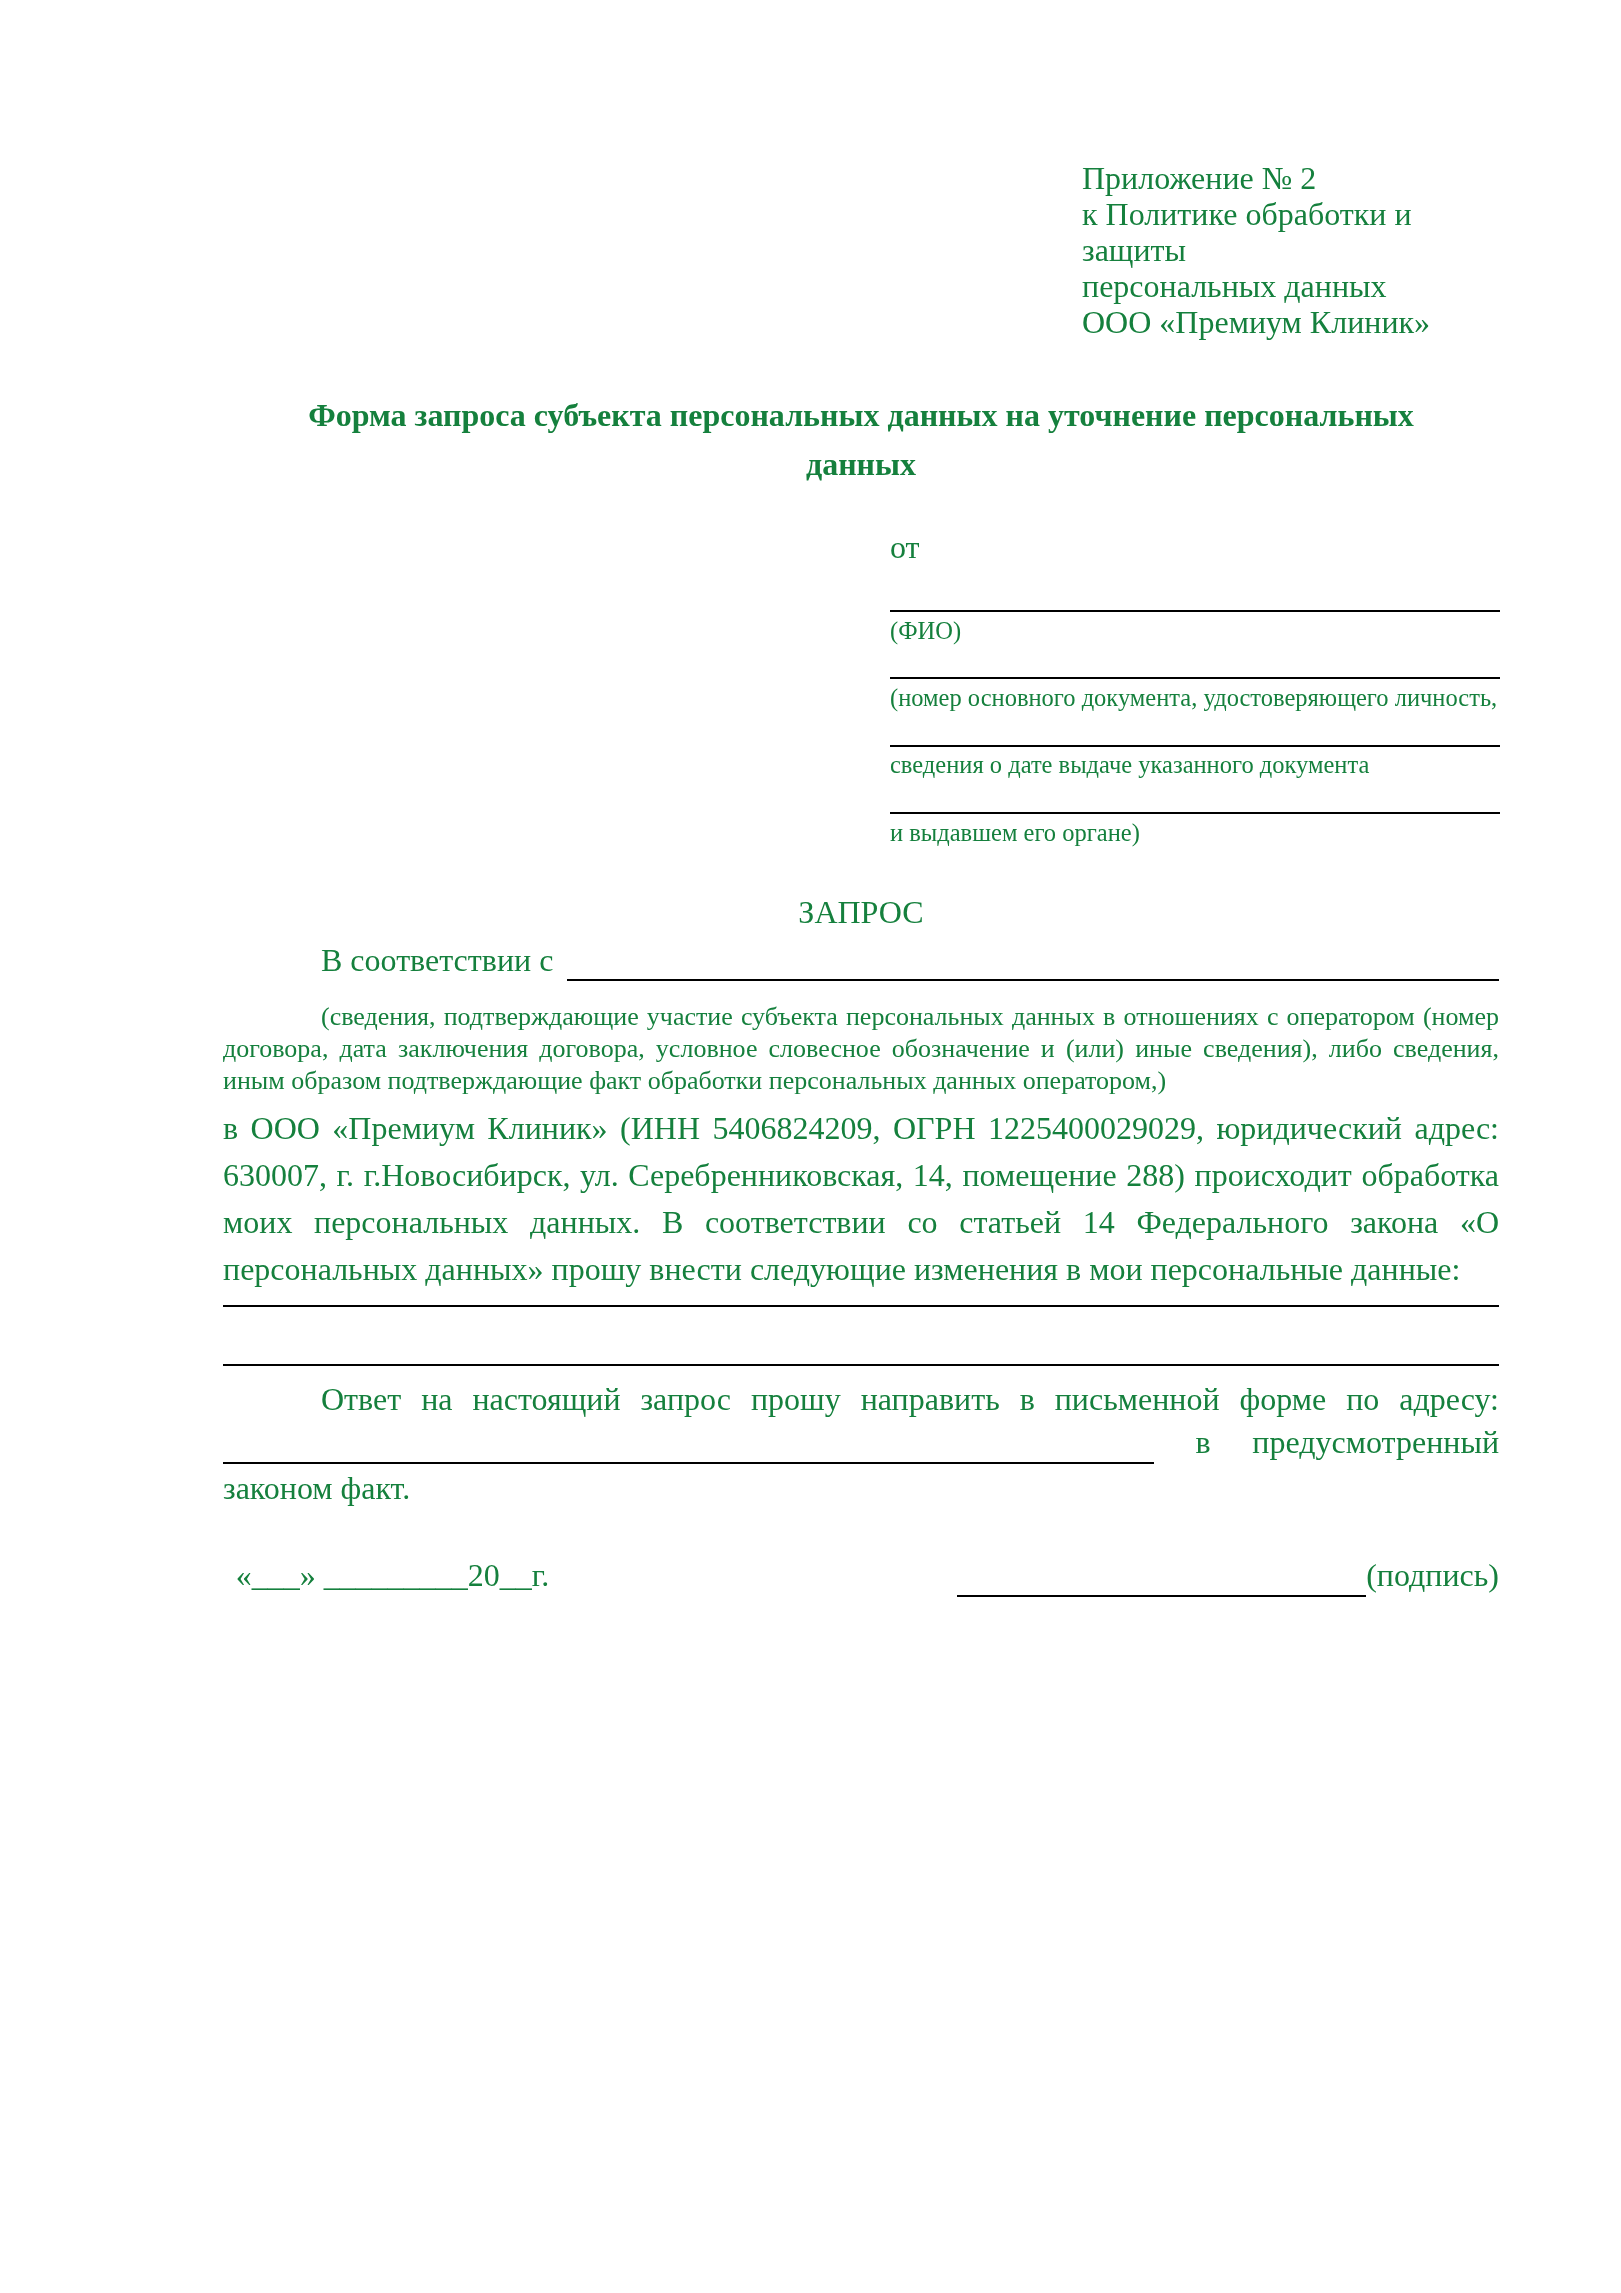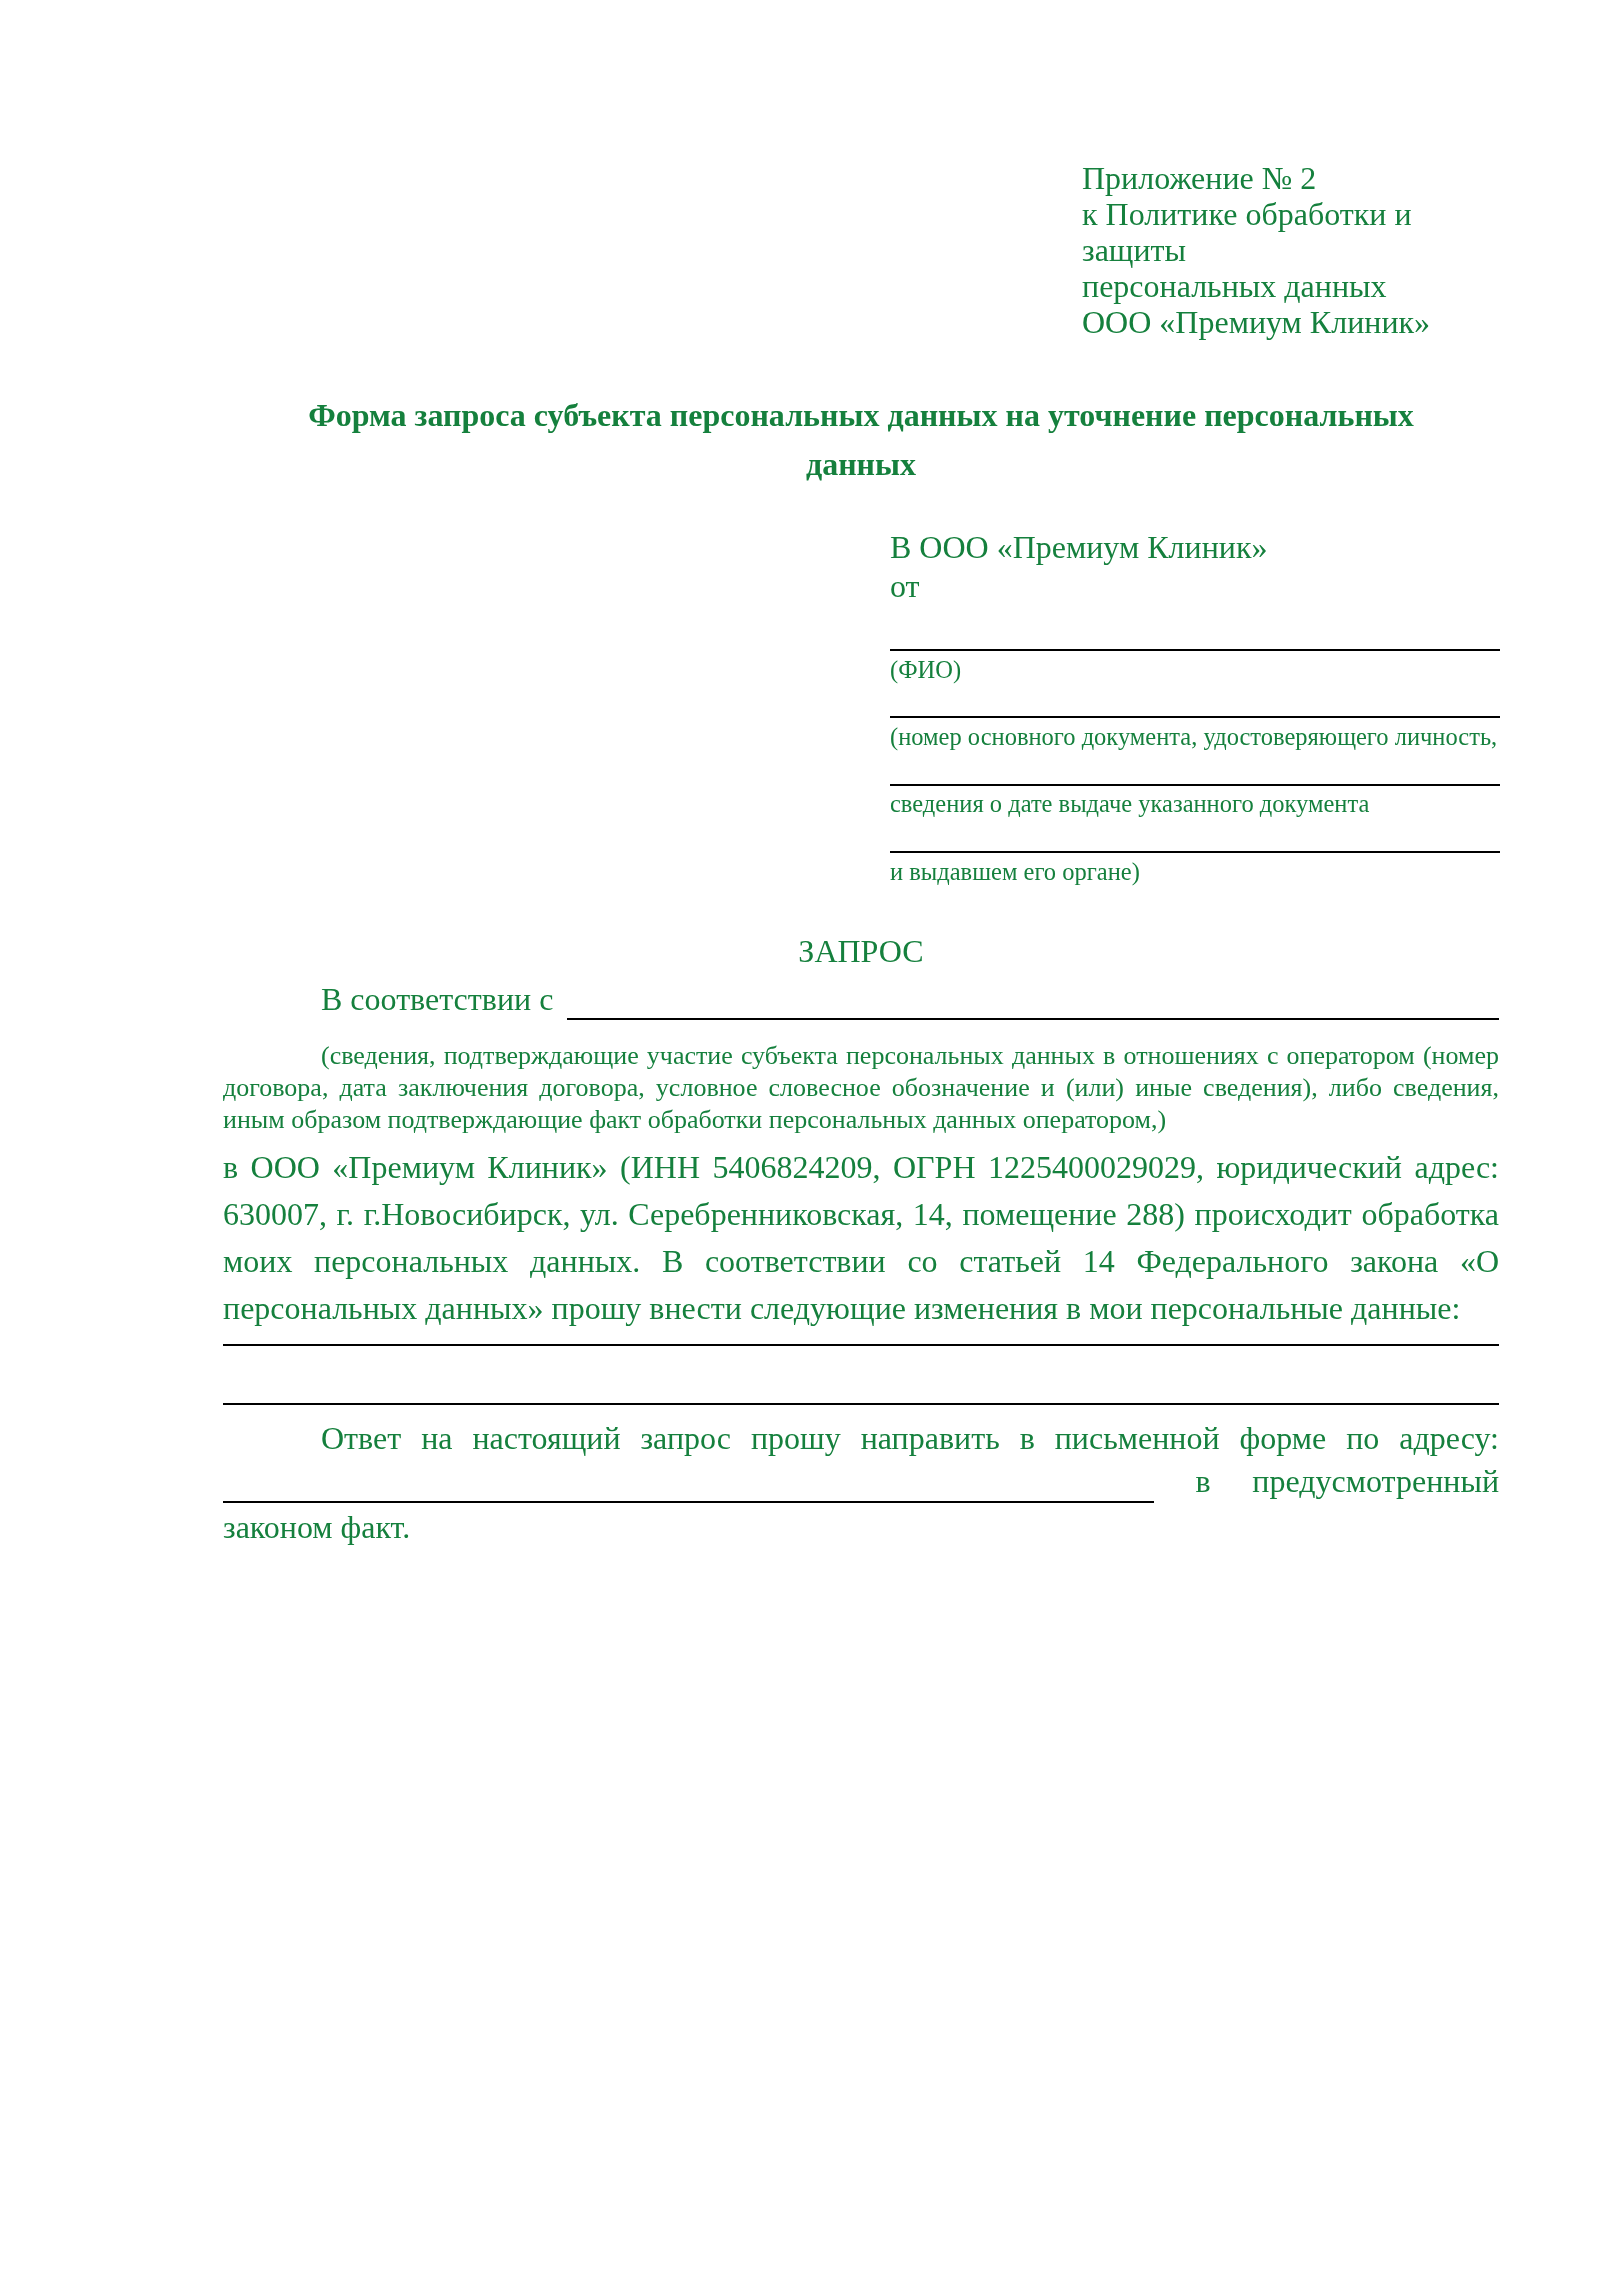--- a/index.html
+++ b/index.html
@@ -141,21 +141,20 @@
     <div class="appendix">
       <div>Приложение № 2</div>
       <div>к Политике обработки и защиты</div>
       <div>персональных данных</div>
       <div>ООО «Премиум Клиник»</div>
     </div>
 
     <div class="doc-title">Форма запроса субъекта персональных данных на уточнение персональных данных</div>
 
     <div class="addressee">
-      <div class="addr-to">В ООО «Премиум Клиник»</div>
       <div class="addr-from">от</div>
 
       <div class="blank-field first"></div>
       <div class="field-caption">(ФИО)</div>
 
       <div class="blank-field"></div>
       <div class="field-caption">(номер основного документа, удостоверяющего личность,</div>
 
       <div class="blank-field"></div>
       <div class="field-caption">сведения о дате выдаче указанного документа</div>
@@ -179,16 +178,23 @@
     <div class="write-line second"></div>
 
     <p class="answer-line1">Ответ на настоящий запрос прошу направить в письменной форме по адресу:</p>
     <div class="answer-row">
       <span class="address-line"></span>
       <span>в</span>
       <span>предусмотренный</span>
     </div>
     <div class="answer-line3">законом факт.</div>
 
+    <div class="footer-row">
+      <span>«___» _________20__г.</span>
+      <span class="sig-group">
+        <span class="sig-line"></span>
+        <span>(подпись)</span>
+      </span>
+    </div>
 
   </div>
 </div>
 
 
 </body></html>

